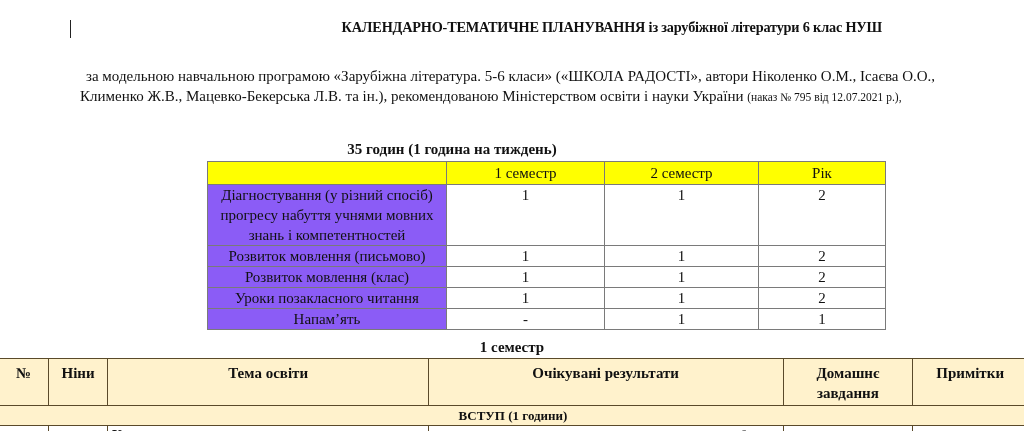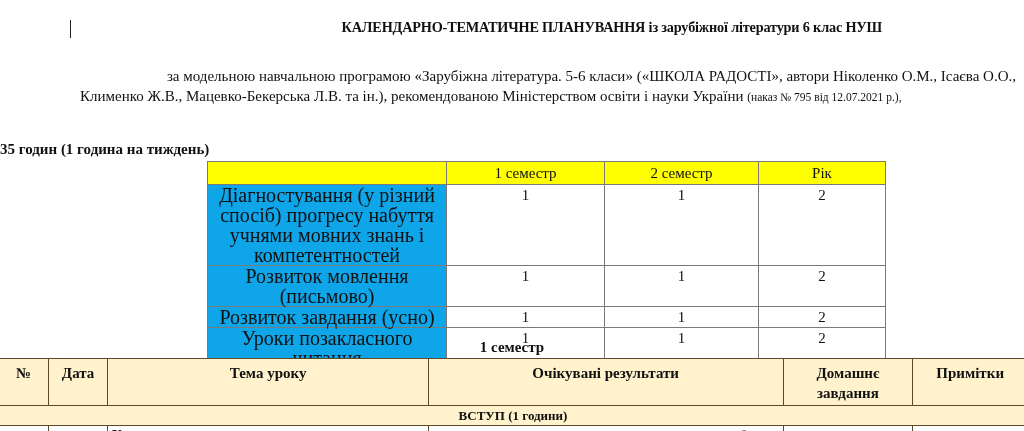--- a/index.html
+++ b/index.html
@@ -14,39 +14,39 @@
   .doc-title {
     position:absolute; left:0; top:18px; width:1024px;
     text-align:center; padding-left:200px; box-sizing:border-box;
     font-weight:bold; font-size:15.5px; letter-spacing:-0.2px;
     transform:scaleX(0.92); transform-origin:610px 0;
   }
   .intro {
     position:absolute; left:56px; top:66px; width:960px;
     font-size:15px; line-height:20px;
   }
-  .intro .l1 { display:block; padding-left:30px; white-space:nowrap;text-align:right; }
+  .intro .l1 { display:block; padding-left:30px; white-space:nowrap; }
   .intro .l2 { display:block; padding-left:24px; white-space:nowrap; }
   .intro .l3 { display:block; padding-left:20px; white-space:nowrap; }
   .intro .l4 { display:block; padding-left:0; margin-top:-4px; white-space:nowrap; }
   .intro .small { font-size:11.5px;margin-top:43px; }
   .hours-title {
-    position:absolute; left:0; width:904px; top:141px; text-align:left;
+    position:absolute; left:0; width:904px; top:141px; text-align:center;
     font-weight:bold; font-size:15px; box-sizing:border-box;
   }
   table.summary {
     position:absolute; left:207px; top:161px;
     border-collapse:collapse; font-size:15px;
   }
   table.summary td {
     border:1px solid #7a7a7a; text-align:center; vertical-align:top;
     padding:0 2px; line-height:20px;
   }
   table.summary tr.hdr td { background:#ffff00; height:22px; vertical-align:middle; }
-  table.summary td.label { background:#0ea5e9; font-size:20px; }
+  table.summary td.label { background:#8b5cf6; font-size:15px; }
   .c0 { width:234px; } .c1 { width:153px; } .c2 { width:149px; } .c3 { width:122px; }
   .sem-title {
     position:absolute; left:0; width:1024px; top:339px; text-align:center;
     font-weight:bold; font-size:15px;
   }
   table.plan {
     position:absolute; left:-2px; top:358px;
     border-collapse:collapse; font-size:15px; width:1030px;
   }
   table.plan td { border:1px solid #5a4a2a; }
@@ -93,21 +93,21 @@
     <td>1</td>
     <td>2</td>
   </tr>
   <tr>
     <td class="label">Розвиток мовлення (письмово)</td>
     <td>1</td>
     <td>1</td>
     <td>2</td>
   </tr>
   <tr>
-    <td class="label">Розвиток завдання (усно)</td>
+    <td class="label">Розвиток мовлення (клас)</td>
     <td>1</td>
     <td>1</td>
     <td>2</td>
   </tr>
   <tr>
     <td class="label">Уроки позакласного читання</td>
     <td>1</td>
     <td>1</td>
     <td>2</td>
   </tr>
@@ -119,22 +119,22 @@
   </tr>
 </tbody>
   </table>
 
 <div class="sem-title">1 семестр</div>
 
 <table class="plan">
   <tbody>
       <tr class="hdr">
     <td class="pc0">№</td>
-    <td class="pc1">Дата</td>
-    <td class="pc2">Тема уроку</td>
+    <td class="pc1">Ніни</td>
+    <td class="pc2">Тема освіти</td>
     <td class="pc3">Очікувані результати</td>
     <td class="pc4">Домашнє завдання</td>
     <td class="pc5">Примітки</td>
   </tr>
   <tr class="section">
     <td colspan="6">ВСТУП (1 години)</td>
   </tr>
   <tr class="row">
     <td style="text-align:center">1</td>
     <td></td>

